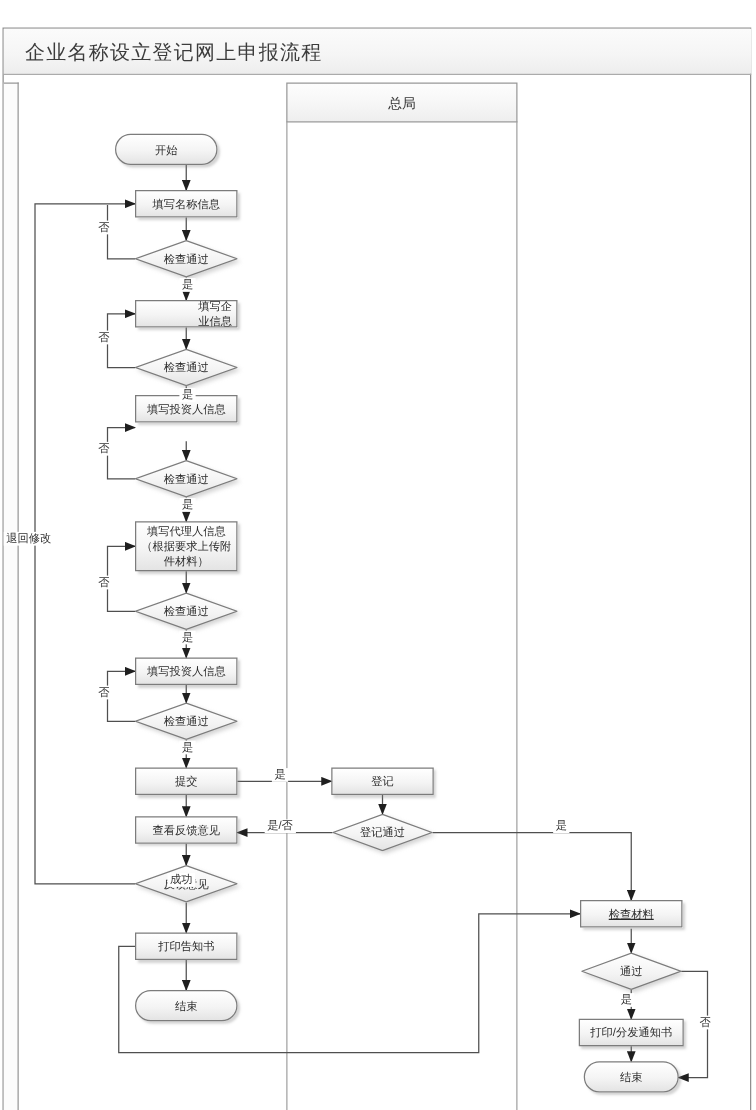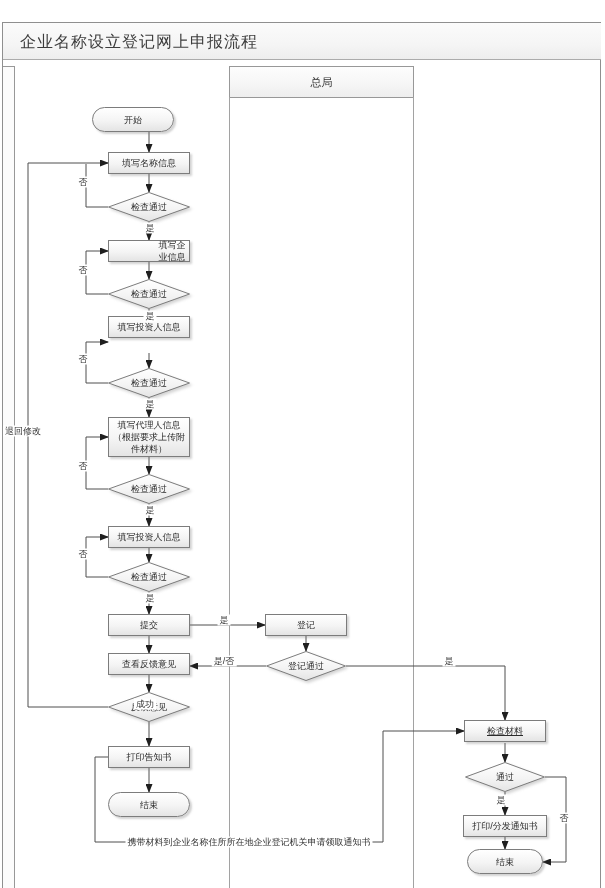--- a/index.html
+++ b/index.html
@@ -210,18 +210,17 @@
       <span class="edge-label" style="left: 150px; top: 384px;">是</span>
       <span class="edge-label" style="left: 83px; top: 446px;">否</span>
       <span class="edge-label" style="left: 150px; top: 490px;">是</span>
       <span class="edge-label" style="left: 83px; top: 534px;">否</span>
       <span class="edge-label" style="left: 150px; top: 578px;">是</span>
       <span class="edge-label" style="left: 224px; top: 600px;">是</span>
       <span class="edge-label" style="left: 224px; top: 641px;">是/否</span>
       <span class="edge-label" style="left: 449px; top: 641px;">是</span>
       <span class="edge-label" style="left: 23px; top: 411px;">退回修改</span>
       <span class="edge-label" style="left: 145px; top: 684px;">成功</span>
-      <span class="edge-label" style="left: 249px; top: 822px;">携带材料到企业名称住所所在地企业登记机关申请领取通知书</span>
       <span class="edge-label" style="left: 501px; top: 780px;">是</span>
       <span class="edge-label" style="left: 564px; top: 798px;">否</span>
     </div>
 
 </div>
 
 </body></html>

